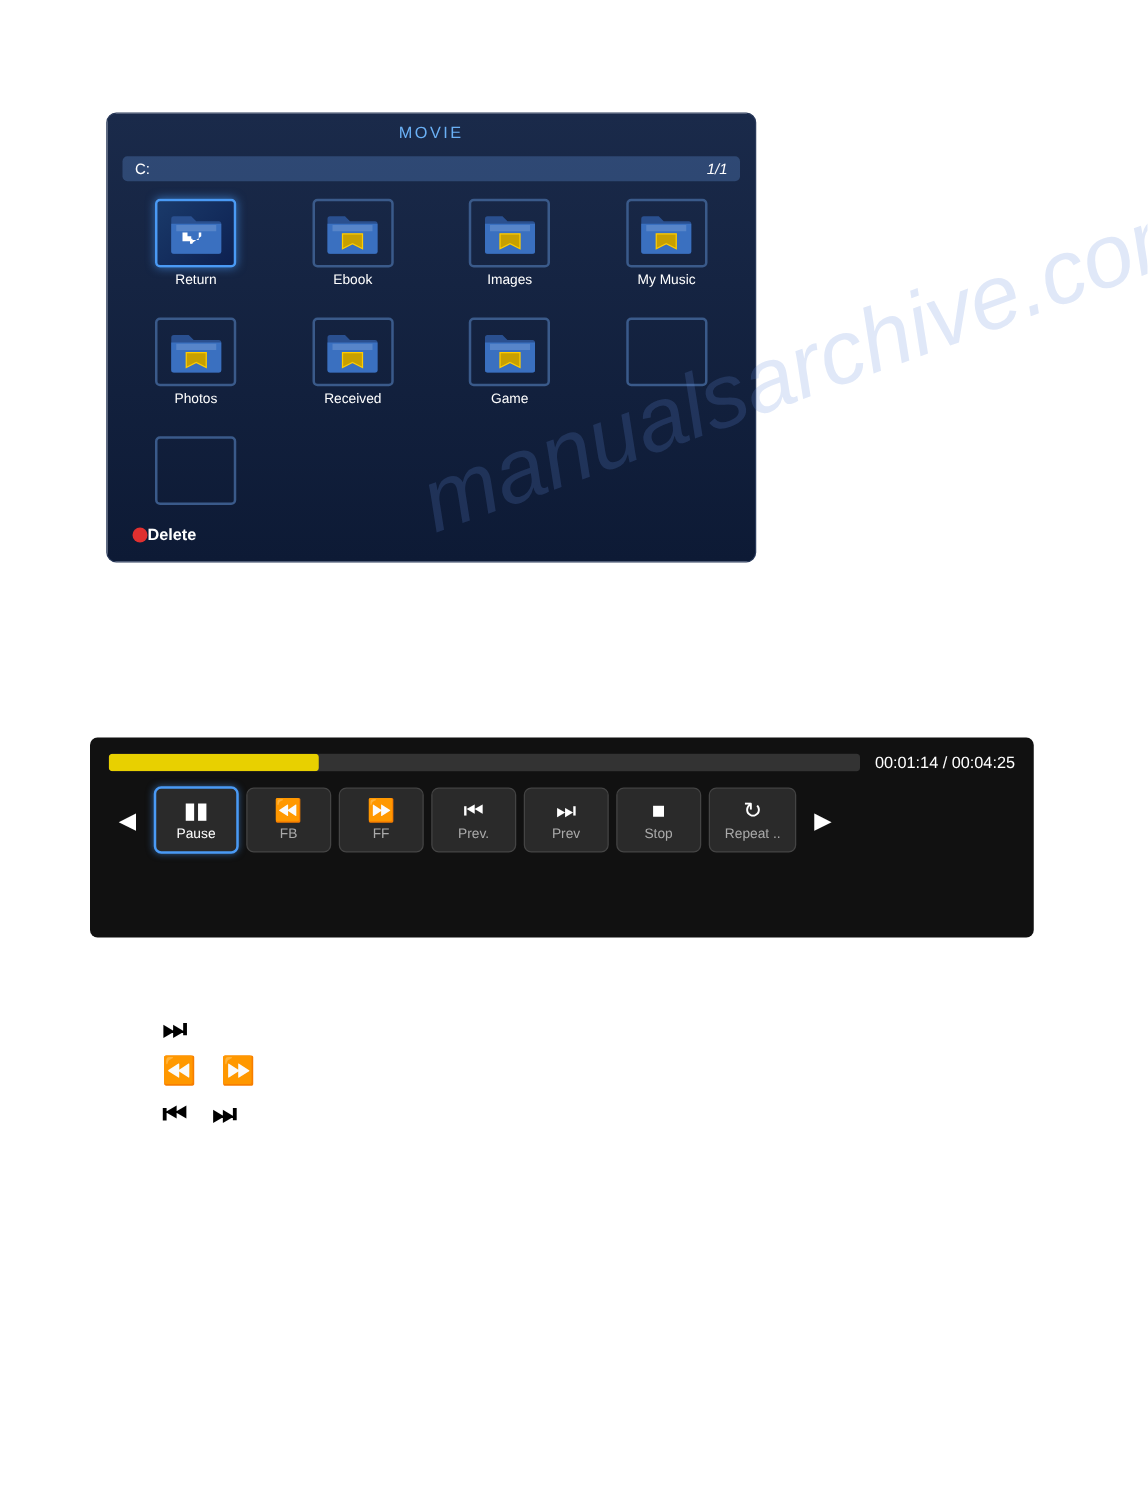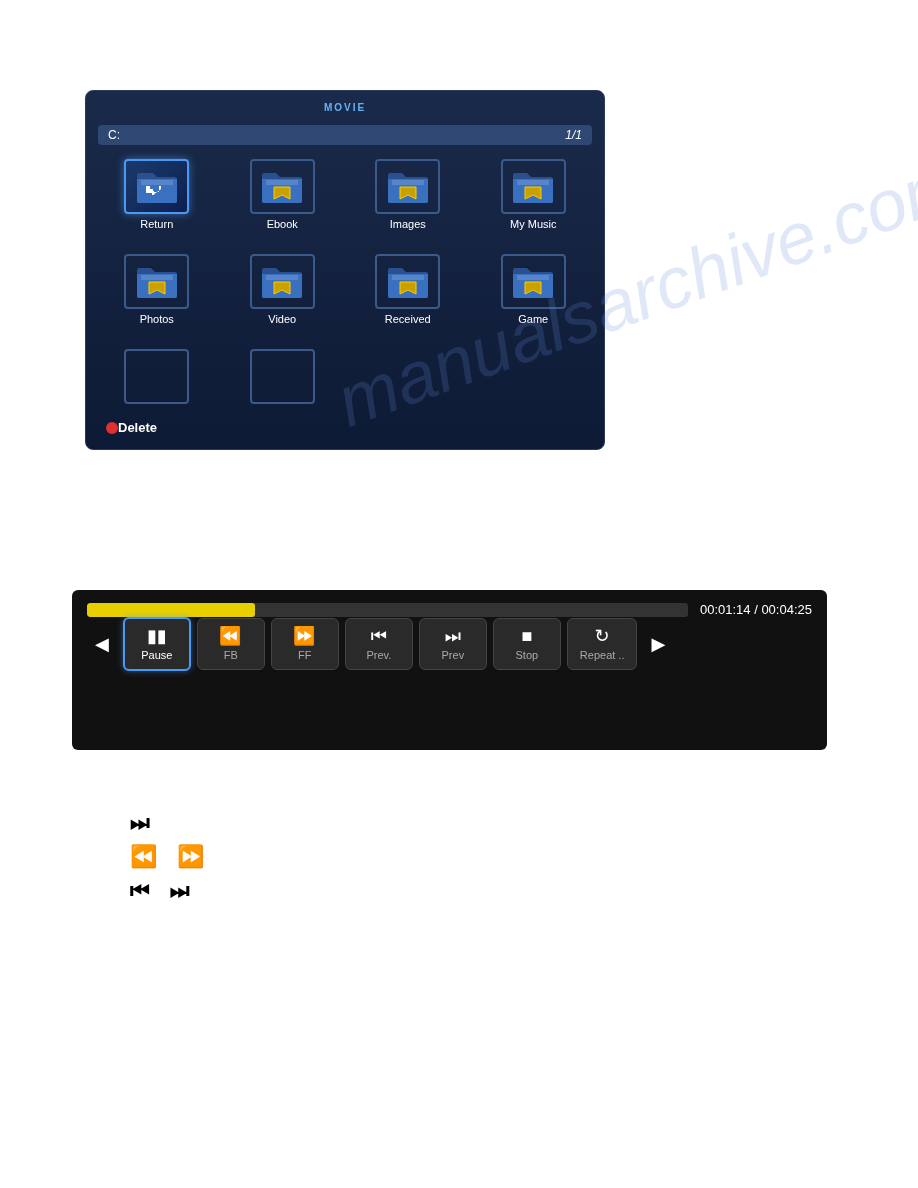--- a/index.html
+++ b/index.html
@@ -27,22 +27,22 @@
 
     .browser-title-bar {
       width: 100%;
       text-align: center;
       padding: 6px 0;
       background: transparent;
     }
 
     .browser-title {
       color: #6ab0f5;
-      font-size: 10px;
-      font-weight: bold;
+      font-size: 13px;
+      font-weight: normal;
       letter-spacing: 2px;
     }
 
     .browser-path-bar {
       display: flex;
       align-items: center;
       justify-content: space-between;
       margin: 4px 12px;
       background: rgba(100, 150, 220, 0.3);
       border-radius: 4px;
@@ -143,21 +143,21 @@
       height: 160px;
       background: #111111;
       border-radius: 6px;
       padding: 12px 15px;
     }
 
     .progress-row {
       display: flex;
       align-items: flex-end;
       gap: 12px;
-      margin-bottom: 0;
+      margin-bottom: 12px;
     }
 
     .progress-bar-container {
       flex: 1;
       height: 14px;
       background: #333333;
       border-radius: 3px;
       overflow: hidden;
     }
 
@@ -331,31 +331,20 @@
         <svg class="folder-icon-svg" viewBox="0 0 48 40">
           <path d="M4 8 Q4 6 6 6 L18 6 L22 10 L42 10 Q44 10 44 12 L44 34 Q44 36 42 36 L6 36 Q4 36 4 34 Z" fill="#2a5090"></path>
           <path d="M4 12 L44 12 L44 34 Q44 36 42 36 L6 36 Q4 36 4 34 Z" fill="#3a70c0"></path>
           <path class="folder-shine" d="M8 13 L40 13 L40 18 L8 18 Z"></path>
           <polygon points="16,20 16,32 24,28 32,32 32,20" fill="#c8a000" stroke="#ffcc00" stroke-width="1"></polygon>
         </svg>
       </div>
       <span class="folder-label">Photos</span>
     </div>
 
-    <div class="folder-item">
-      <div class="folder-icon">
-        <svg class="folder-icon-svg" viewBox="0 0 48 40">
-          <path d="M4 8 Q4 6 6 6 L18 6 L22 10 L42 10 Q44 10 44 12 L44 34 Q44 36 42 36 L6 36 Q4 36 4 34 Z" fill="#2a5090"></path>
-          <path d="M4 12 L44 12 L44 34 Q44 36 42 36 L6 36 Q4 36 4 34 Z" fill="#3a70c0"></path>
-          <path class="folder-shine" d="M8 13 L40 13 L40 18 L8 18 Z"></path>
-          <polygon points="16,20 16,32 24,28 32,32 32,20" fill="#c8a000" stroke="#ffcc00" stroke-width="1"></polygon>
-        </svg>
-      </div>
-      <span class="folder-label">Video</span>
-    </div>
 
     <div class="folder-item">
       <div class="folder-icon">
         <svg class="folder-icon-svg" viewBox="0 0 48 40">
           <path d="M4 8 Q4 6 6 6 L18 6 L22 10 L42 10 Q44 10 44 12 L44 34 Q44 36 42 36 L6 36 Q4 36 4 34 Z" fill="#2a5090"></path>
           <path d="M4 12 L44 12 L44 34 Q44 36 42 36 L6 36 Q4 36 4 34 Z" fill="#3a70c0"></path>
           <path class="folder-shine" d="M8 13 L40 13 L40 18 L8 18 Z"></path>
           <polygon points="16,20 16,32 24,28 32,32 32,20" fill="#c8a000" stroke="#ffcc00" stroke-width="1"></polygon>
         </svg>
       </div>

